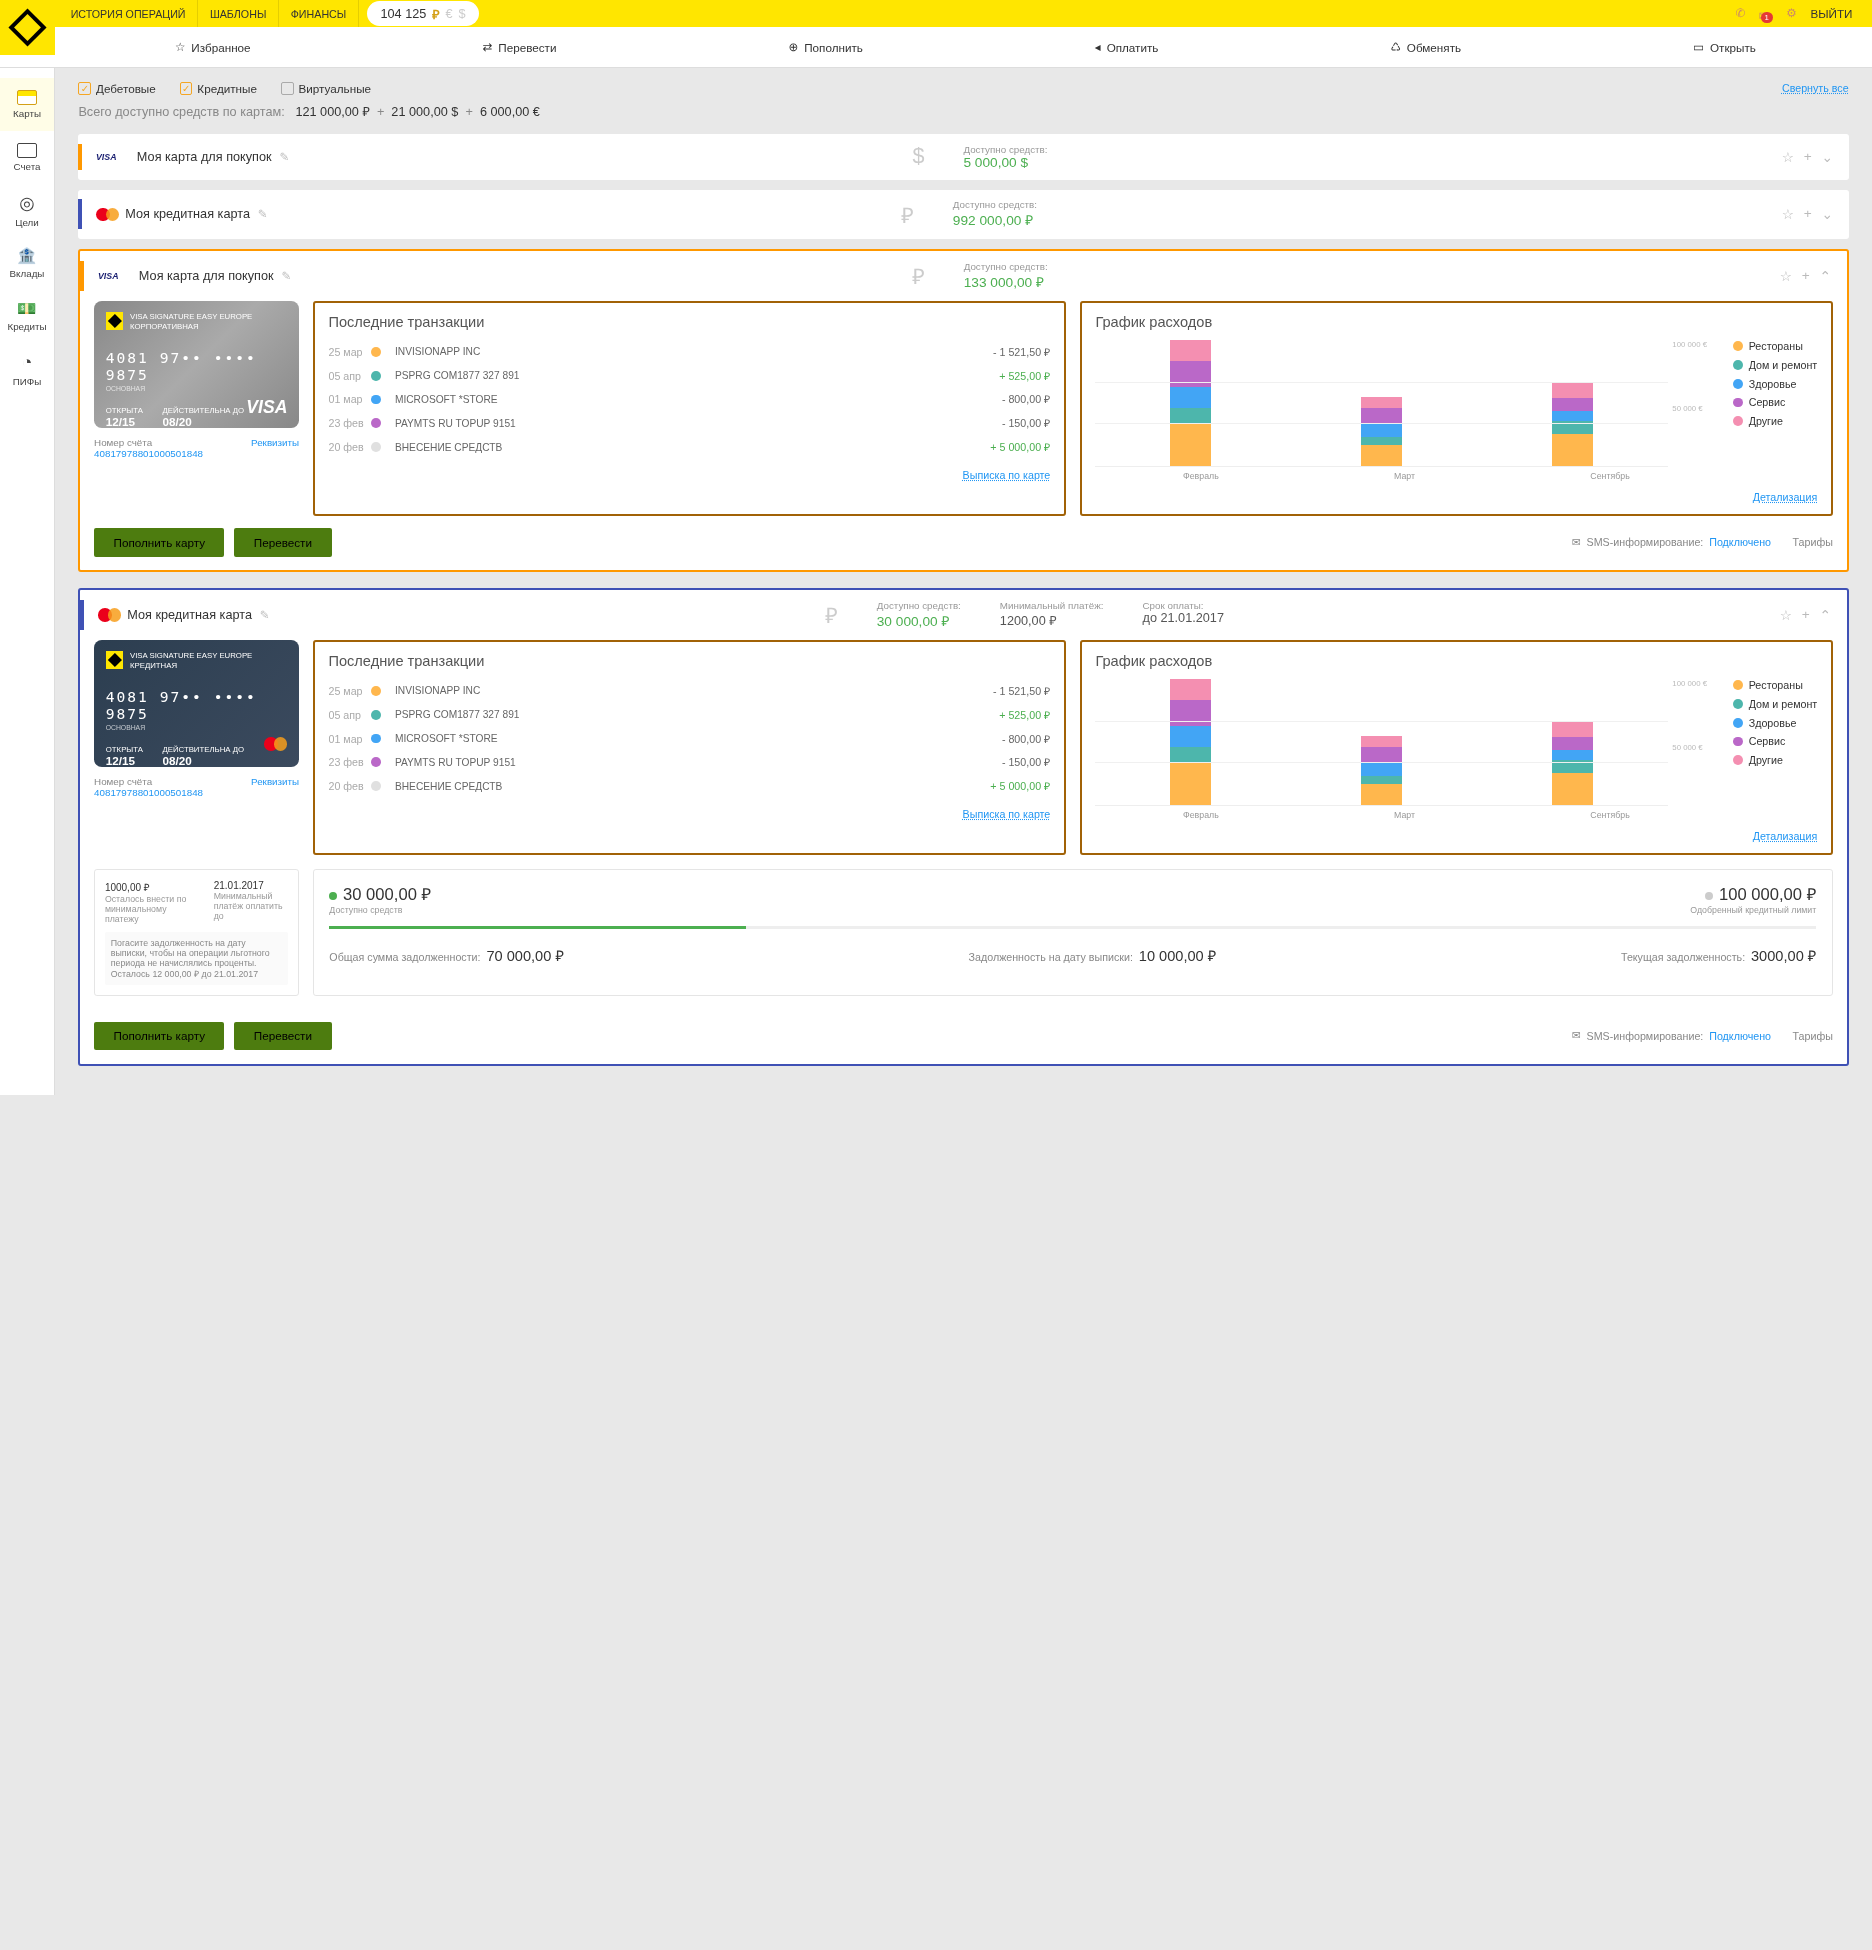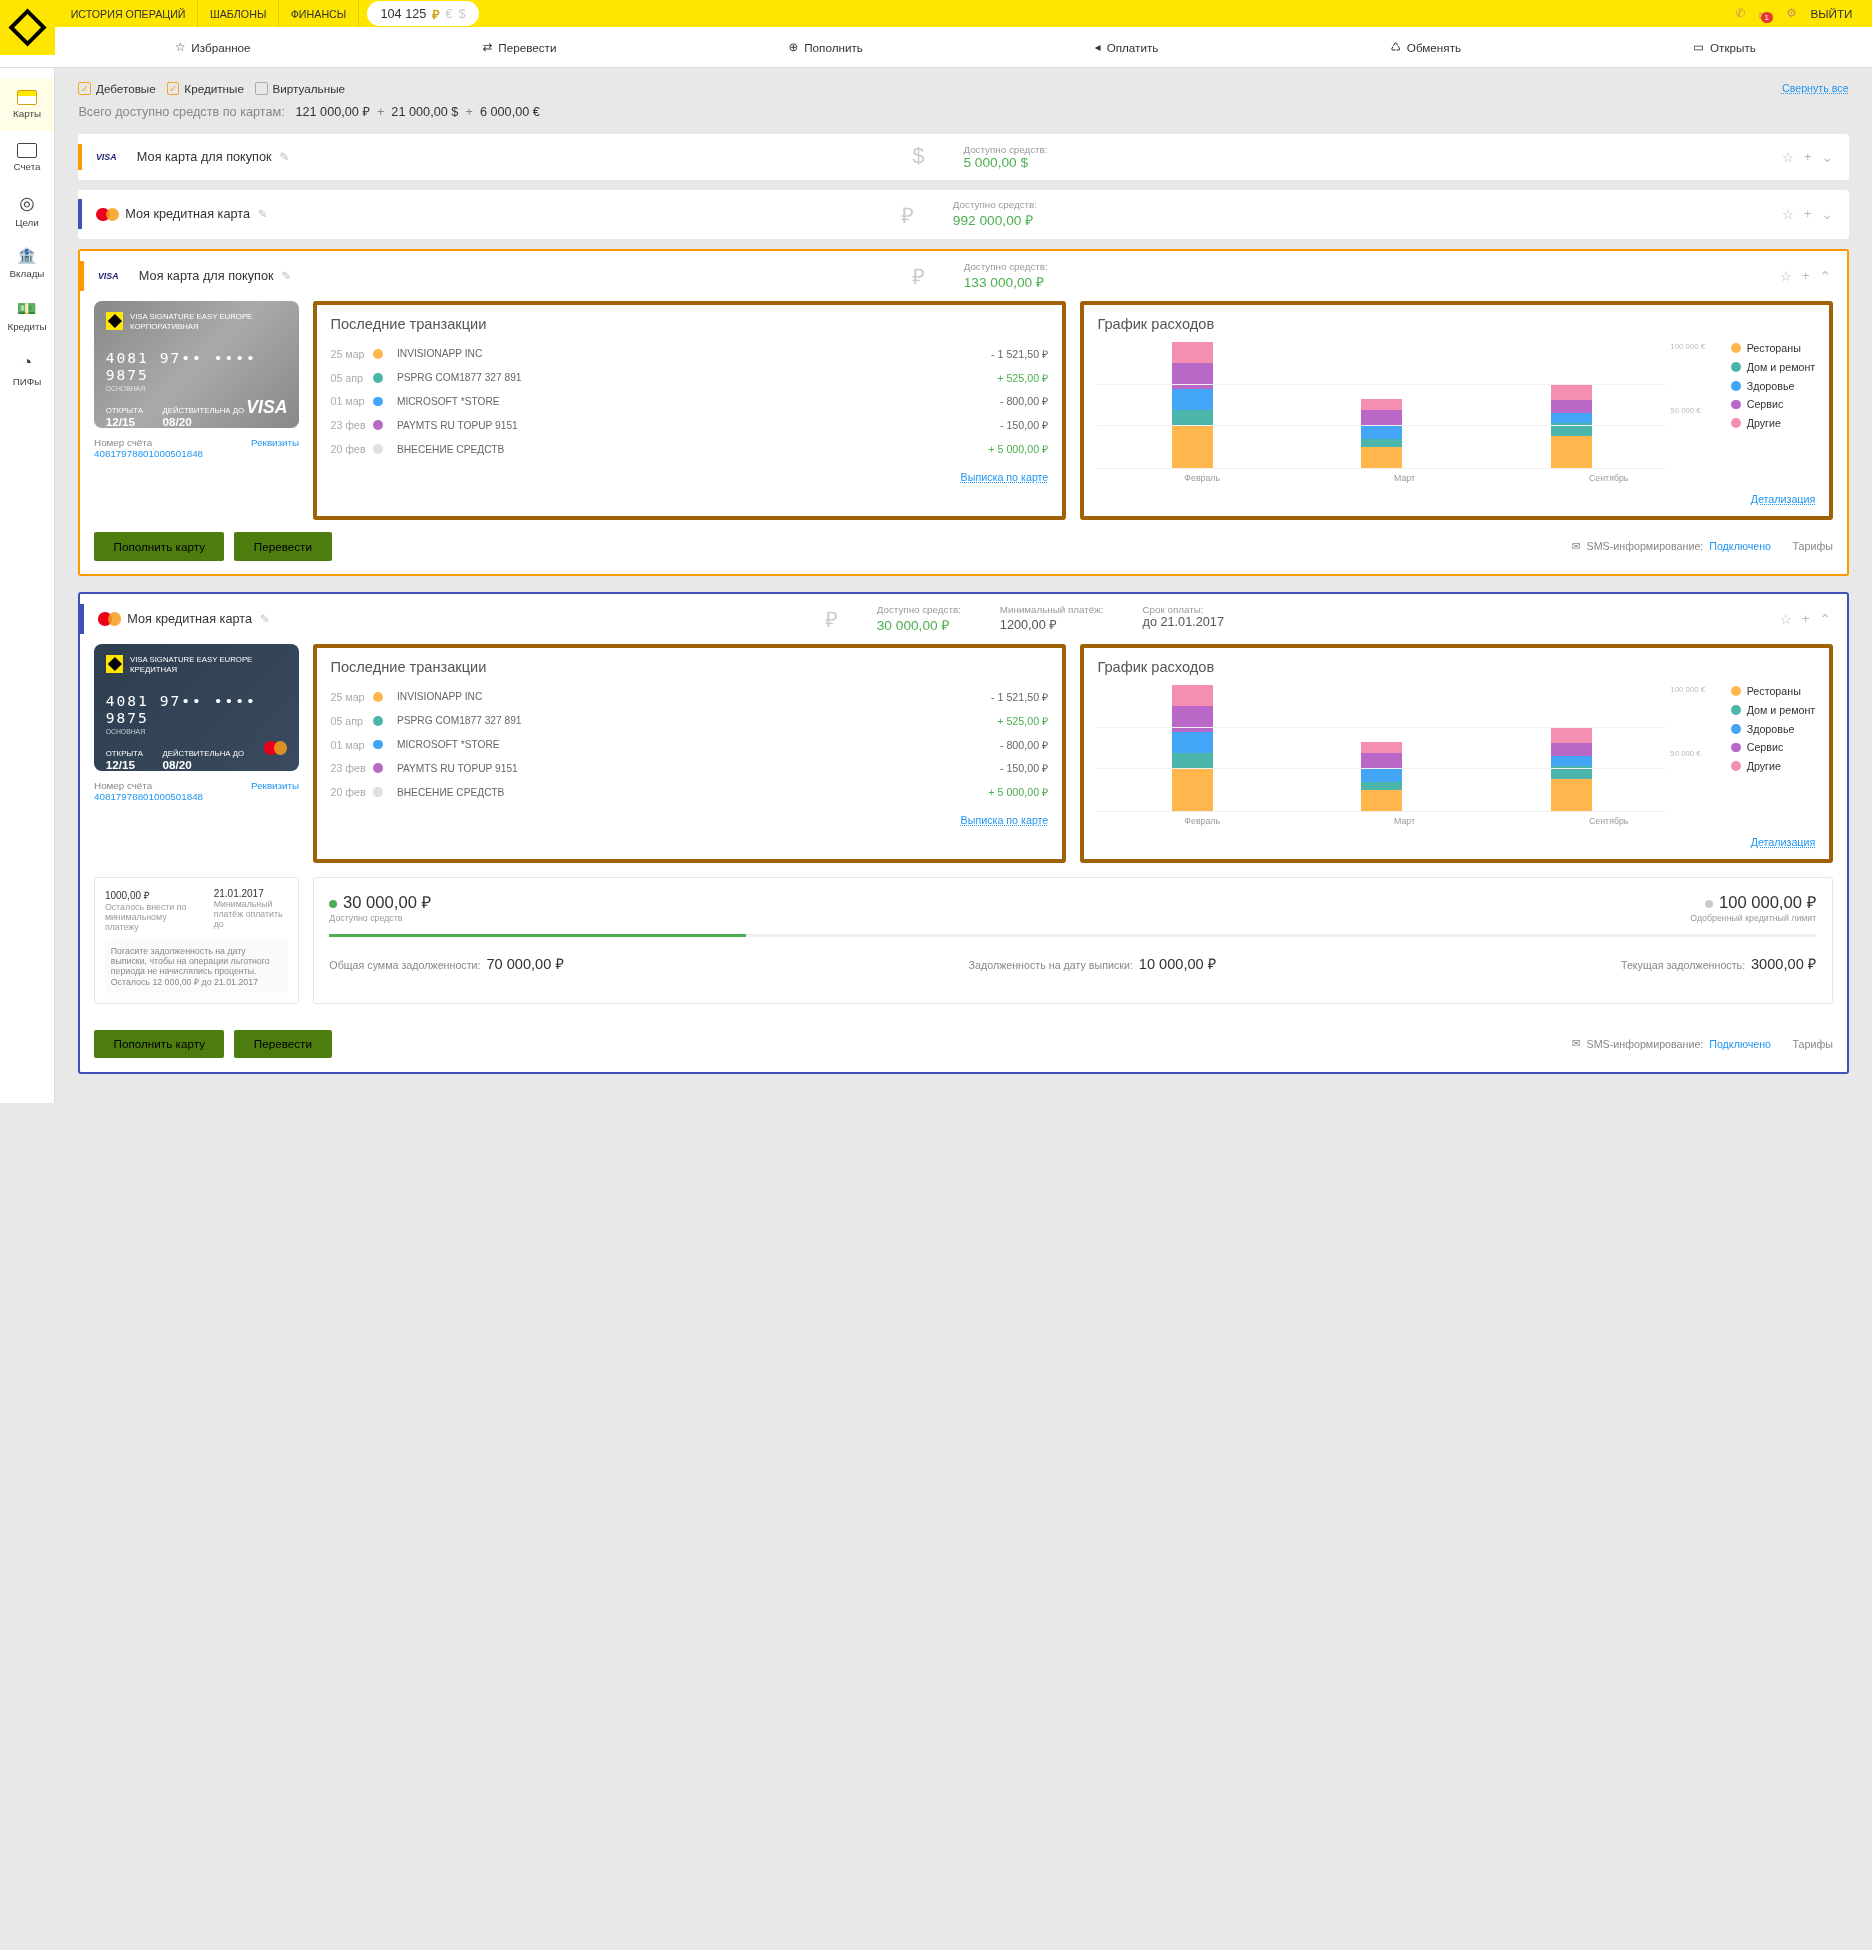--- a/index.html
+++ b/index.html
@@ -19,21 +19,21 @@
 .actionbar .act { display: flex; align-items: center; gap: 5.9px; font-size: 11.7px; color: #333; cursor: pointer; }
 
 .layout { display: flex; }
 .sidebar { width: 55px; background: #fff; border-right: 1px solid #ddd; padding-top: 9.8px; }
 .side-item { height: 53px; display: flex; flex-direction: column; align-items: center; justify-content: center; gap: 2.9px; font-size: 9.8px; cursor: pointer; color: #444; }
 .side-item.active { background: #fffde7; }
 .side-icon { width: 19.5px; height: 15.6px; border: 1.5px solid #444; border-radius: 2px; }
 .side-item.active .side-icon { border-color: #d4a017; background: linear-gradient(#ffe600 40%, #fff 40%); }
 
 .main { flex: 1; padding: 13.7px 23.4px; }
-.filters { display: flex; align-items: center; gap: 11px; font-size: 11.7px; }
+.filters { display: flex; align-items: center; gap: 24px; font-size: 11.7px; }
 .chk { display: flex; align-items: center; gap: 4.9px; }
 .chk-box { width: 12.7px; height: 12.7px; border: 1.5px solid #f5a623; border-radius: 2px; display: inline-flex; align-items: center; justify-content: center; }
 .chk-box.on::after { content: "✓"; color: #f5a623; font-size: 9.8px; }
 .chk-box.off { border-color: #aaa; }
 .collapse-all { margin-left: auto; color: #2196f3; font-size: 10.7px; text-decoration: underline dotted; cursor: pointer; }
 
 .totals { font-size: 12.7px; color: #888; margin: 7.8px 0 13.7px; }
 .totals b { color: #333; font-weight: normal; }
 
 .card-strip { background: #fff; border-radius: 2.9px; margin-bottom: 9.8px; display: flex; align-items: center; padding: 9.8px 15.6px 9.8px 0; position: relative; overflow: hidden; }
@@ -65,21 +65,21 @@
 .plastic .bank-logo::after{content:"";display:block;width:9.8px;height:9.8px;background:#000;transform:rotate(45deg);margin:3.9px;}
 .plastic .ptitle { display: inline-block; vertical-align: top; margin-left: 3.9px; font-size: 7.8px; line-height: 1.2; }
 .plastic .pnum { font-family: monospace; font-size: 14.6px; letter-spacing: 2px; margin-top: 17.6px; }
 .plastic .psub { font-size: 6.8px; opacity: 0.7; margin-top: 2px; }
 .plastic .pdates { display: flex; gap: 19.5px; margin-top: 13.7px; font-size: 7.8px; }
 .plastic .pdates strong { font-size: 11.7px; display: block; }
 .plastic .vlogo { position: absolute; bottom: 9.8px; right: 11.7px; font-style: italic; font-weight: bold; font-size: 17.6px; }
 .acct-row { font-size: 9.8px; color: #888; margin-top: 9.8px; display: flex; justify-content: space-between; }
 .acct-row a { color: #2196f3; }
 
-.panel { border: 4px solid #a16207; border-radius: 2.9px; padding: 11.7px 13.7px; flex: 1; }
+.panel { border: 2px solid #a16207; border-radius: 2.9px; padding: 11.7px 13.7px; flex: 1; }
 .panel h4 { font-size: 14.6px; font-weight: normal; color: #555; margin-bottom: 9.8px; }
 .txn { display: flex; align-items: center; font-size: 10.7px; padding: 4.9px 0; }
 .txn .dt { width: 43px; color: #aaa; }
 .txn .dot { width: 9.8px; height: 9.8px; border-radius: 50%; margin-right: 13.7px; }
 .txn .nm { flex: 1; color: #666; font-size: 10.2px; }
 .txn .amt { font-size: 10.7px; margin-left: 26px; }
 .txn .amt.neg { color: #666; }
 .txn .amt.pos { color: #4caf50; }
 .panel-link { text-align: right; margin-top: 9.8px; font-size: 10.7px; }
 .panel-link a { color: #2196f3; text-decoration: underline dotted; }

